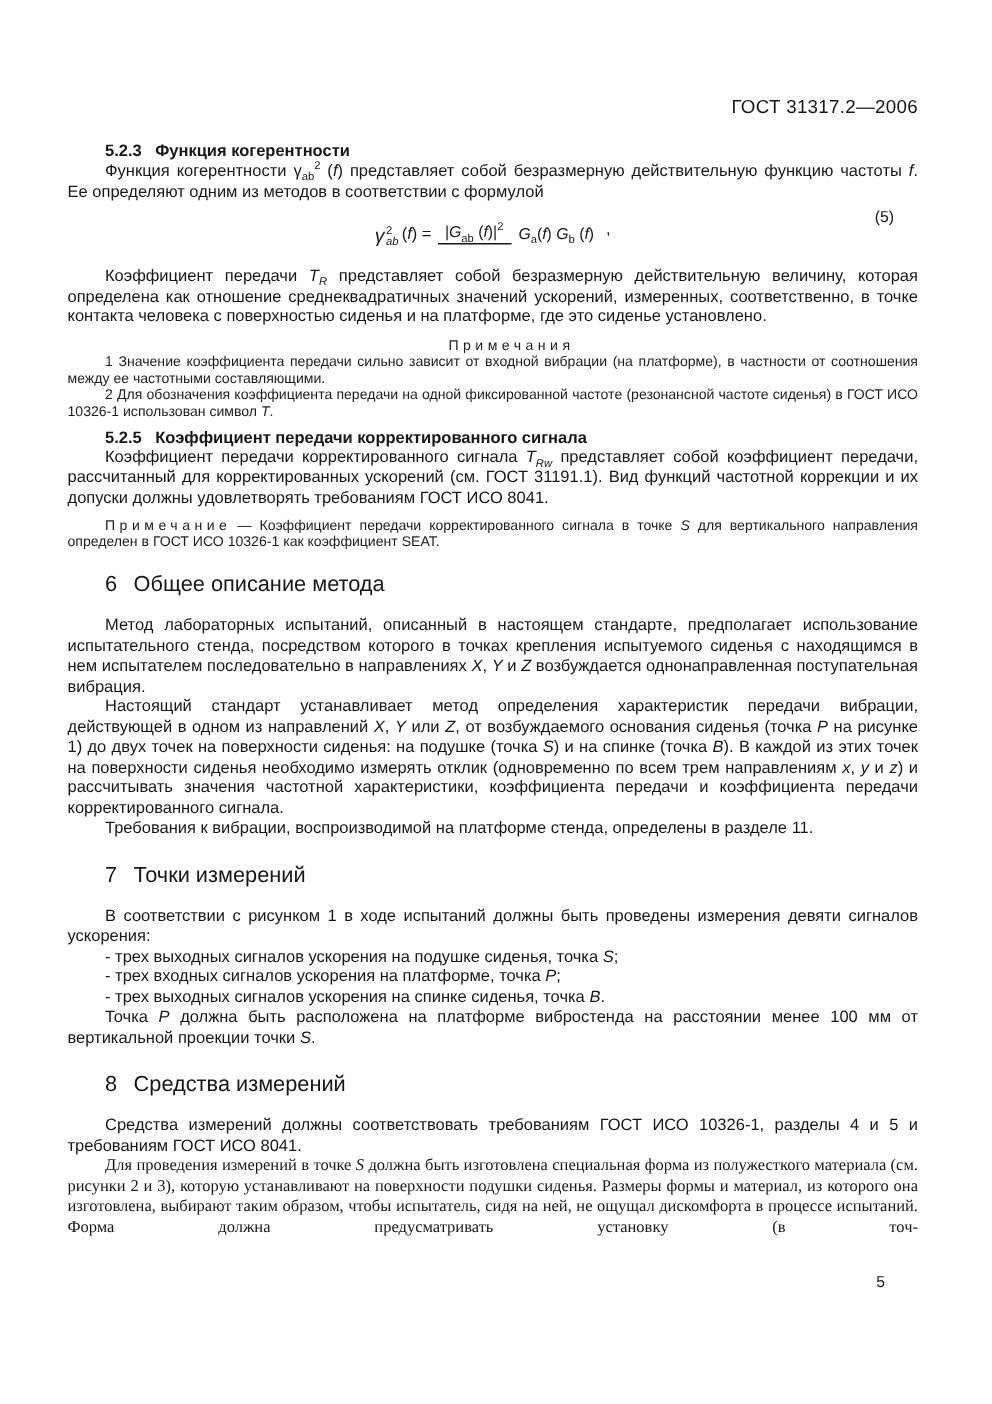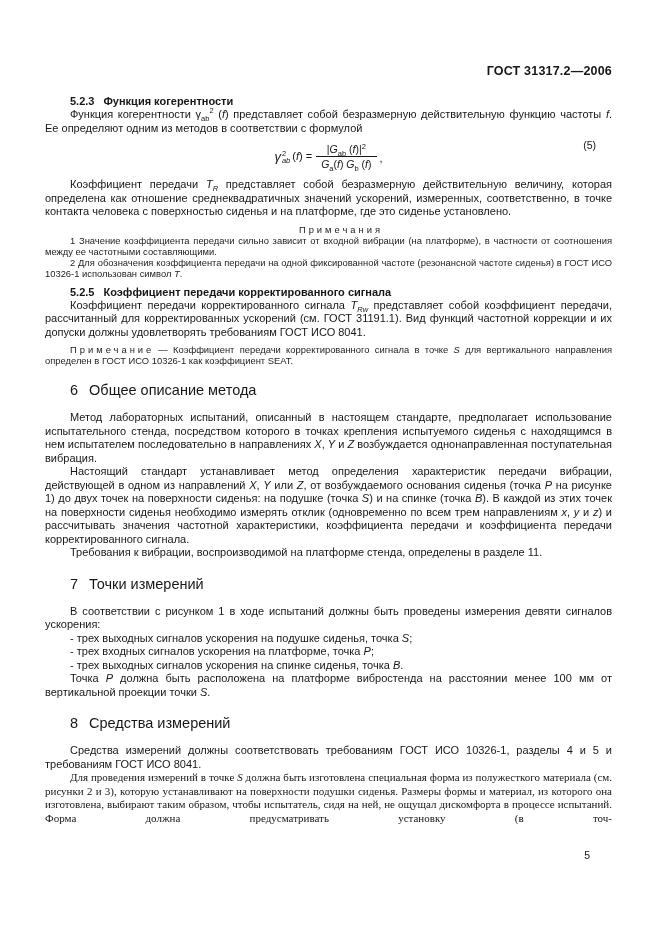--- a/index.html
+++ b/index.html
@@ -7,21 +7,21 @@
   body {
     width: 661px; height: 936px; background: #ffffff;
     font-family: "Liberation Sans", sans-serif;
     color: #171717;
   }
   .page {
     position: relative; width: 661px; height: 936px;
     padding: 64px 49px 0 45px; overflow: hidden;
   }
   .doc-header {
-    text-align: right; font-weight: bold; font-size: 12.5px;
+    text-align: right; font-weight: normal; font-size: 12.5px;
     margin-bottom: 17px; letter-spacing: 0.2px;
   }
   p { margin: 0; font-size: 11px; line-height: 13.5px; text-align: justify; text-indent: 25px; }
   .sub-heading {
     font-size: 11px; font-weight: bold; margin: 6px 0 1px; padding-left: 25px;
   }
   .sub-heading .h-num { margin-right: 9px; }
   .sec-heading {
     font-size: 14.5px; font-weight: normal; margin: 16px 0 13px; padding-left: 25px;
   }
@@ -39,21 +39,21 @@
   }
   .formula { display: inline-flex; align-items: center; font-size: 11px; }
   .gamma { font-style: italic; font-size: 13px; }
   .supsub {
     display: inline-flex; flex-direction: column; align-items: flex-start;
     font-size: 7.5px; line-height: 7.5px; margin: 0 2px 0 1px; transform: translateY(1px);
   }
   .supsub .ss-sub { font-style: italic; }
   .lhs-rest { margin-right: 4px; }
   .lhs-rest i, .frac i, .formula i { font-style: italic; }
-  .frac { display: inline-flex; flex-direction: column; text-align: center; font-size: 10.5px; }
+  .frac { display: inline-flex; flex-direction: row; text-align: center; font-size: 10.5px; }
   .frac .num { border-bottom: 1px solid #171717; padding: 0 5px 1px; }
   .frac .den { padding: 1px 5px 0; }
   .f-comma { margin-left: 3px; align-self: flex-end; padding-bottom: 6px; }
   .eq-num { position: absolute; right: 16px; top: 0; font-size: 10.5px; }
   sup, sub { font-size: 7.5px; line-height: 0; }
   i { font-style: italic; }
   .p-last { text-align-last: justify; font-family: Liberation Serif, serif; }
   .page-number { position: absolute; top: 849px; right: 71px; font-size: 10.5px; }
 </style>
 </head>

